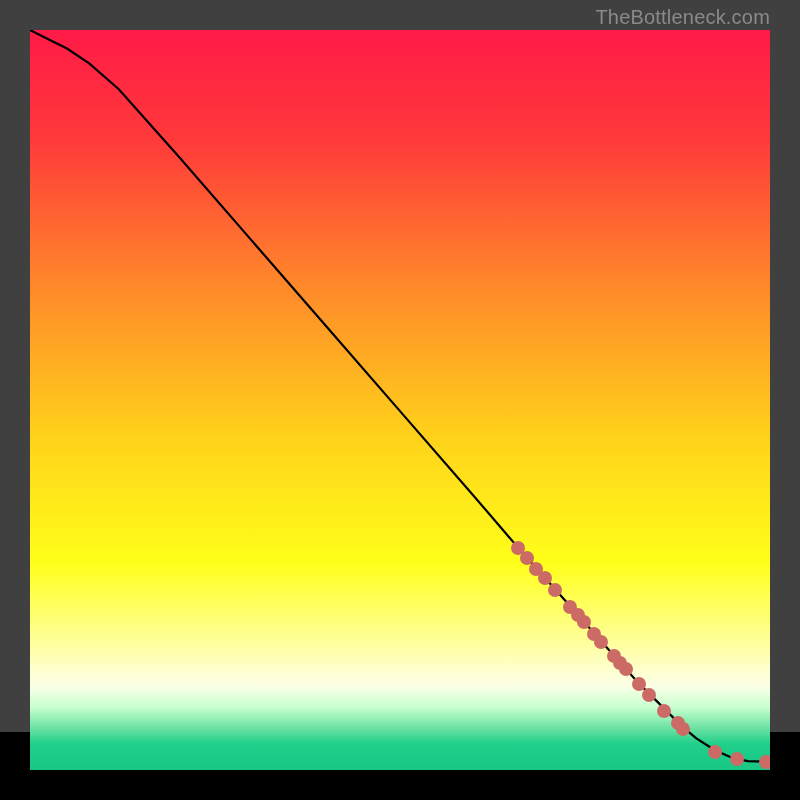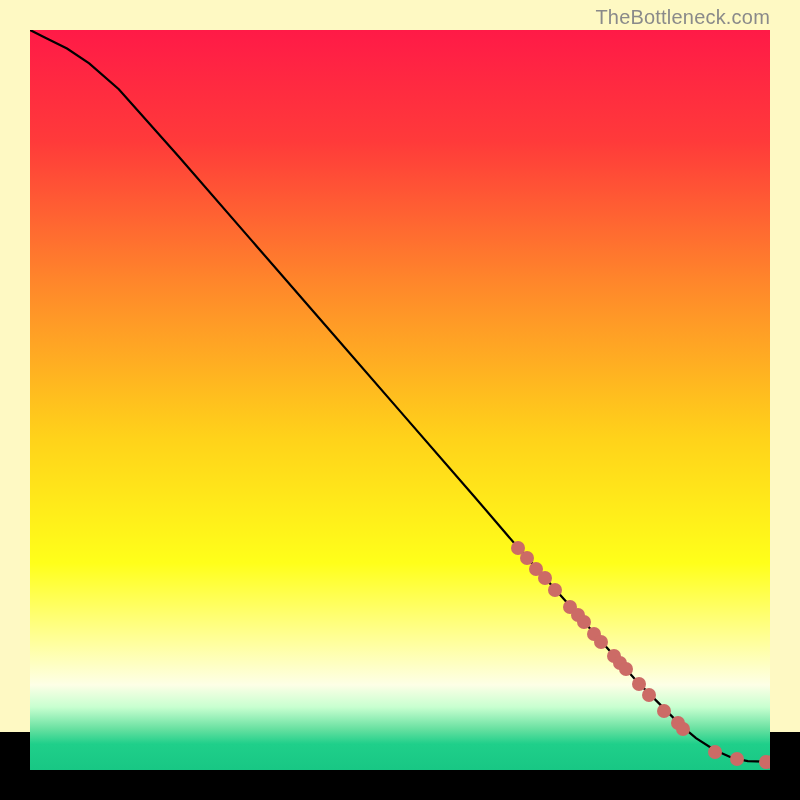--- a/index.html
+++ b/index.html
@@ -10,21 +10,21 @@
     background: #000;
     overflow: hidden;
     font-family: Arial, Helvetica, sans-serif;
   }
   .frame {
     position: absolute;
     left: 0;
     top: 0;
     width: 800px;
     height: 732px;
-    background: #fef9c3;
+    background: #404040;
   }
   .plot {
     position: absolute;
     left: 30px;
     top: 30px;
     width: 740px;
     height: 740px;
     overflow: hidden;
   }
   .gradient {

